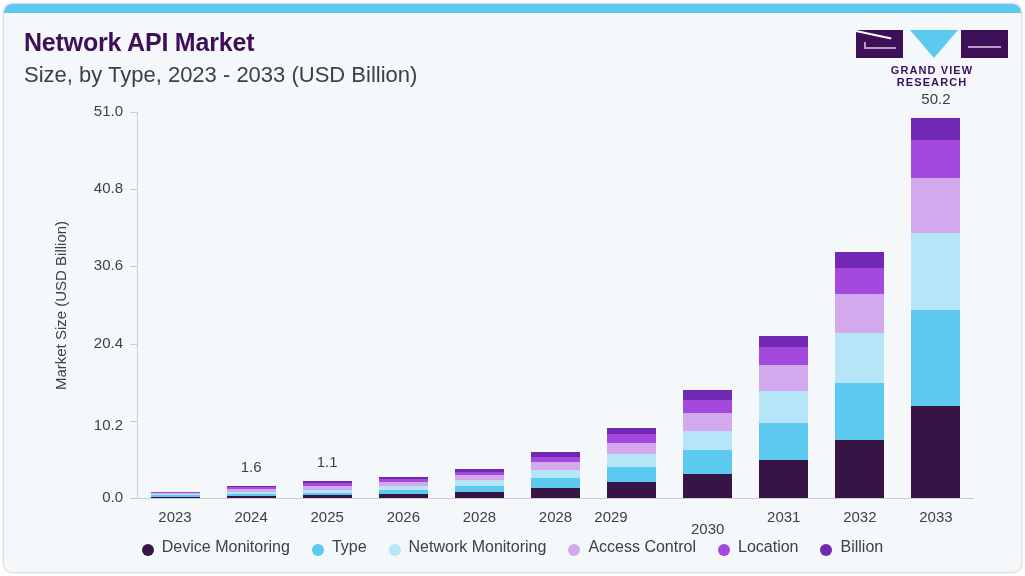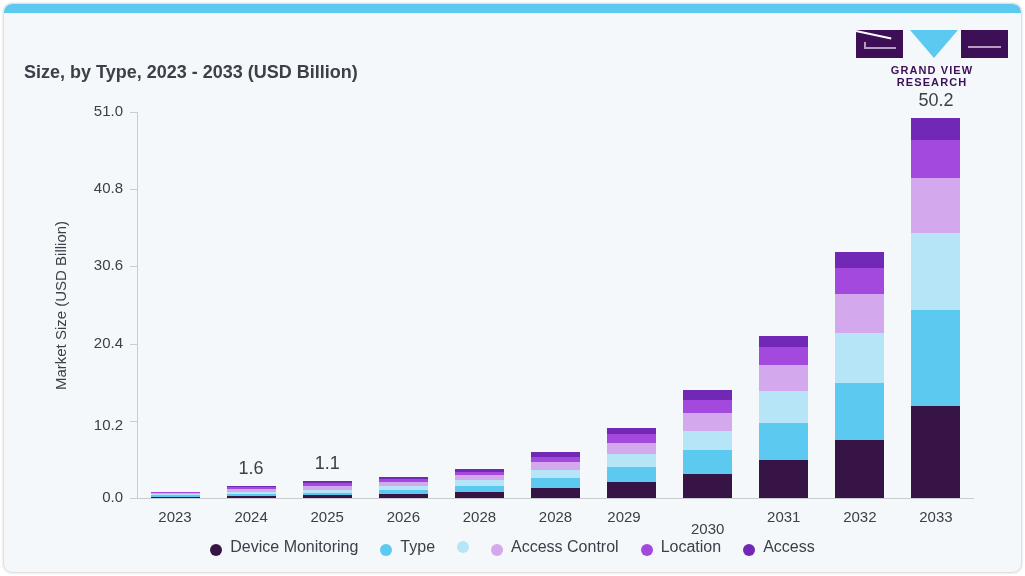--- a/index.html
+++ b/index.html
@@ -22,21 +22,21 @@
     border-radius:8px 8px 0 0;
   }
   
   #title{
     position:absolute;left:20px;top:24px;
     font-size:25px;font-weight:bold;color:#3d0f57;
     letter-spacing:-0.2px;
   }
   #subtitle{
     position:absolute;left:20px;top:58px;
-    font-size:18px;color:#3b4049;font-weight:bold;
+    font-size:22px;color:#3b4049;
   }
   
   #logo{position:absolute;left:852px;top:26px;width:152px;height:50px;}
   .lg-block{position:absolute;top:0;width:47px;height:28px;background:#3d0f57;}
   #lg-g{left:0;}
   #lg-r{left:105px;}
   #lg-v{
     position:absolute;left:54px;top:0;width:0;height:0;
     border-left:24px solid transparent;border-right:24px solid transparent;
     border-top:28px solid #5cc9f0;
@@ -68,21 +68,21 @@
   }
   #yaxis-title-inner{
     position:absolute;left:-118px;top:185px;width:260px;
     text-align:center;font-size:15px;color:#3b4049;
     transform:rotate(-90deg);
   }
   .bar{position:absolute;bottom:0;width:49px;}
   .seg{width:100%;}
   .barlabel{
     position:absolute;width:70px;text-align:center;
-    font-size:18px;color:#3b4049;
+    font-size:15px;color:#3b4049;
   }
   .xlabel{
     position:absolute;top:396px;width:74px;text-align:center;
     font-size:15px;color:#3b4049;
   }
   
   #legend{
     position:absolute;left:0;top:534px;width:1017px;
     display:flex;justify-content:center;align-items:center;
     gap:22px;
@@ -91,20 +91,21 @@
   .leg-dot{width:12px;height:12px;border-radius:50%;}
   .leg-label{font-size:16px;color:#3b4049;}
 </style>
 </head>
 <body>
 
 <div id="card">
 
   <div id="topbar"></div>
 
+  <div id="title">Network API Market</div>
   <div id="subtitle">Size, by Type, 2023 - 2033 (USD Billion)</div>
 
   <div id="logo">
     <div class="lg-block" id="lg-g"></div>
     <div class="lg-line" id="lg-g-h"></div>
     <div class="lg-line" id="lg-g-v"></div>
     <div id="lg-v"></div>
     <div class="lg-block" id="lg-r"></div>
     <div class="lg-line" id="lg-r-h"></div>
     <div id="lg-r-d"></div>
@@ -190,21 +191,21 @@
       </div>
       <div class="xlabel" style="left: 381.5px;">2028</div>
       <div class="bar" style="left: 470.091px;">
         <div class="seg" style="height: 6.81176px; background: rgb(113, 41, 181);"></div>
         <div class="seg" style="height: 8.32549px; background: rgb(163, 73, 222);"></div>
         <div class="seg" style="height: 11.3529px; background: rgb(211, 168, 236);"></div>
         <div class="seg" style="height: 12.8667px; background: rgb(182, 229, 247);"></div>
         <div class="seg" style="height: 15.1373px; background: rgb(92, 201, 240);"></div>
         <div class="seg" style="height: 15.8941px; background: rgb(54, 21, 70);"></div>
       </div>
-      <div class="xlabel" style="left: 450px;">2029</div>
+      <div class="xlabel" style="left: 437px;">2029</div>
       <div class="bar" style="left: 546.182px;">
         <div class="seg" style="height: 10.5961px; background: rgb(113, 41, 181);"></div>
         <div class="seg" style="height: 12.8667px; background: rgb(163, 73, 222);"></div>
         <div class="seg" style="height: 17.4078px; background: rgb(211, 168, 236);"></div>
         <div class="seg" style="height: 19.6784px; background: rgb(182, 229, 247);"></div>
         <div class="seg" style="height: 23.4627px; background: rgb(92, 201, 240);"></div>
         <div class="seg" style="height: 24.2196px; background: rgb(54, 21, 70);"></div>
       </div>
       <div class="xlabel" style="left: 533.682px; margin-top: 12px;">2030</div>
       <div class="bar" style="left: 622.273px;">
@@ -241,28 +242,29 @@
       <div class="leg-item">
         <span class="leg-dot" style="background: rgb(54, 21, 70);"></span>
         <span class="leg-label">Device Monitoring</span>
       </div>
       <div class="leg-item">
         <span class="leg-dot" style="background: rgb(92, 201, 240);"></span>
         <span class="leg-label">Type</span>
       </div>
       <div class="leg-item">
         <span class="leg-dot" style="background: rgb(182, 229, 247);"></span>
+        <span class="leg-label">Network Monitoring</span>
       </div>
       <div class="leg-item">
         <span class="leg-dot" style="background: rgb(211, 168, 236);"></span>
         <span class="leg-label">Access Control</span>
       </div>
       <div class="leg-item">
         <span class="leg-dot" style="background: rgb(163, 73, 222);"></span>
         <span class="leg-label">Location</span>
       </div>
       <div class="leg-item">
         <span class="leg-dot" style="background: rgb(113, 41, 181);"></span>
-        <span class="leg-label">Access</span>
+        <span class="leg-label">Billion</span>
       </div>
     </div>
 
 </div>
 
 </body></html>

